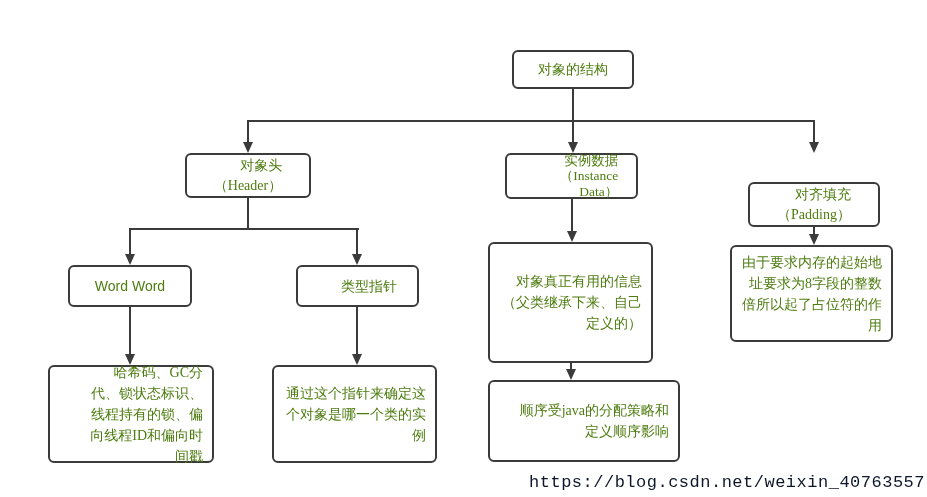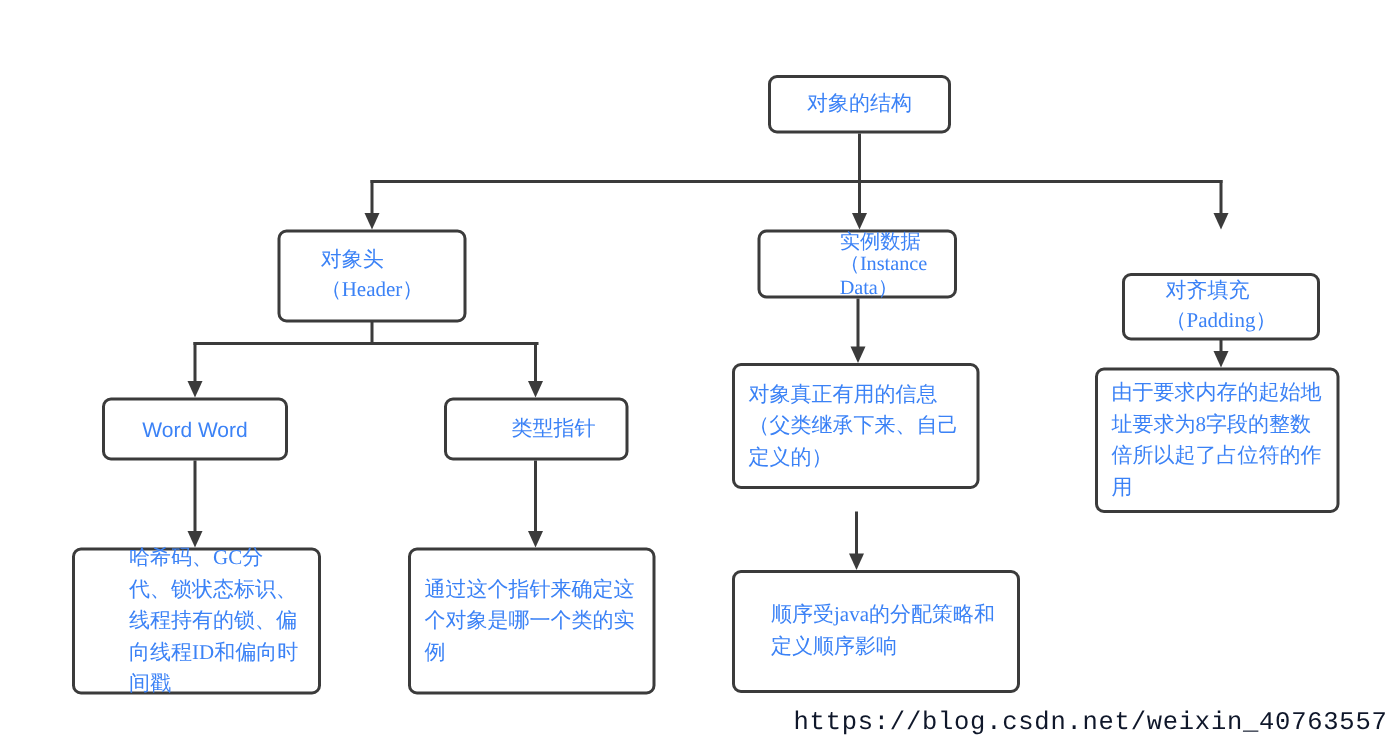--- a/index.html
+++ b/index.html
@@ -14,25 +14,25 @@
     background: #ffffff;
     overflow: hidden;
     font-family: "Liberation Serif", "DejaVu Serif", serif;
   }
   .node {
     position: absolute;
     box-sizing: border-box;
     border: 2px solid #3b3b3b;
     border-radius: 6px;
     background: #ffffff;
-    color: #3b82f6;
+    color: #4d7c0f;
     display: flex;
     align-items: center;
     justify-content: center;
-    text-align: left;
+    text-align: right;
     font-size: 14px;
     line-height: 1.5;
     white-space: pre-line;
     padding: 3px 9px;
     word-break: break-all;
   }
   .node.sans {
     font-family: "Liberation Sans", "DejaVu Sans", sans-serif;
     white-space: nowrap;
   }
@@ -88,35 +88,35 @@
   <div class="arrow" style="left:567px; top:231px;"></div>
 
   <div class="line" style="left:570px; top:341px; width:2px; height:30px;"></div>
   <div class="arrow" style="left:566px; top:369px;"></div>
 
   <div class="line" style="left:813px; top:198px; width:2px; height:38px;"></div>
   <div class="arrow" style="left:809px; top:234px;"></div>
 
   <div class="node" style="left:512px; top:50px; width:122px; height:39px;">对象的结构</div>
 
-  <div class="node" style="left:185px; top:153px; width:126px; height:62px; line-height:1.4;">对象头
+  <div class="node" style="left:185px; top:153px; width:126px; height:45px; line-height:1.4;">对象头
 （Header）</div>
 
   <div class="node" style="left:505px; top:153px; width:133px; height:46px; line-height:1.15; font-size:13.5px;padding-left:44px;">实例数据
 （Instance
 Data）</div>
 
   <div class="node" style="left:748px; top:153px; width:132px; height:45px; line-height:1.4;margin-top:29px;">对齐填充
 （Padding）</div>
 
   <div class="node sans" style="left:68px; top:265px; width:124px; height:42px;">Word Word</div>
 
   <div class="node" style="left:296px; top:265px; width:123px; height:42px;padding-left:32px;">类型指针</div>
 
-  <div class="node" style="left:488px; top:242px; width:165px; height:84px;">对象真正有用的信息（父类继承下来、自己定义的）</div>
+  <div class="node" style="left:488px; top:242px; width:165px; height:121px;">对象真正有用的信息（父类继承下来、自己定义的）</div>
 
   <div class="node" style="left:730px; top:245px; width:163px; height:97px;">由于要求内存的起始地址要求为8字段的整数倍所以起了占位符的作用</div>
 
   <div class="node" style="left:48px; top:365px; width:166px; height:98px;padding-left:36px;">哈希码、GC分代、锁状态标识、线程持有的锁、偏向线程ID和偏向时间戳</div>
 
   <div class="node" style="left:272px; top:365px; width:165px; height:98px;">通过这个指针来确定这个对象是哪一个类的实例</div>
 
   <div class="node" style="left:488px; top:380px; width:192px; height:82px;padding-left:24px;">顺序受java的分配策略和定义顺序影响</div>
 
   <div class="watermark">https://blog.csdn.net/weixin_40763557</div>

